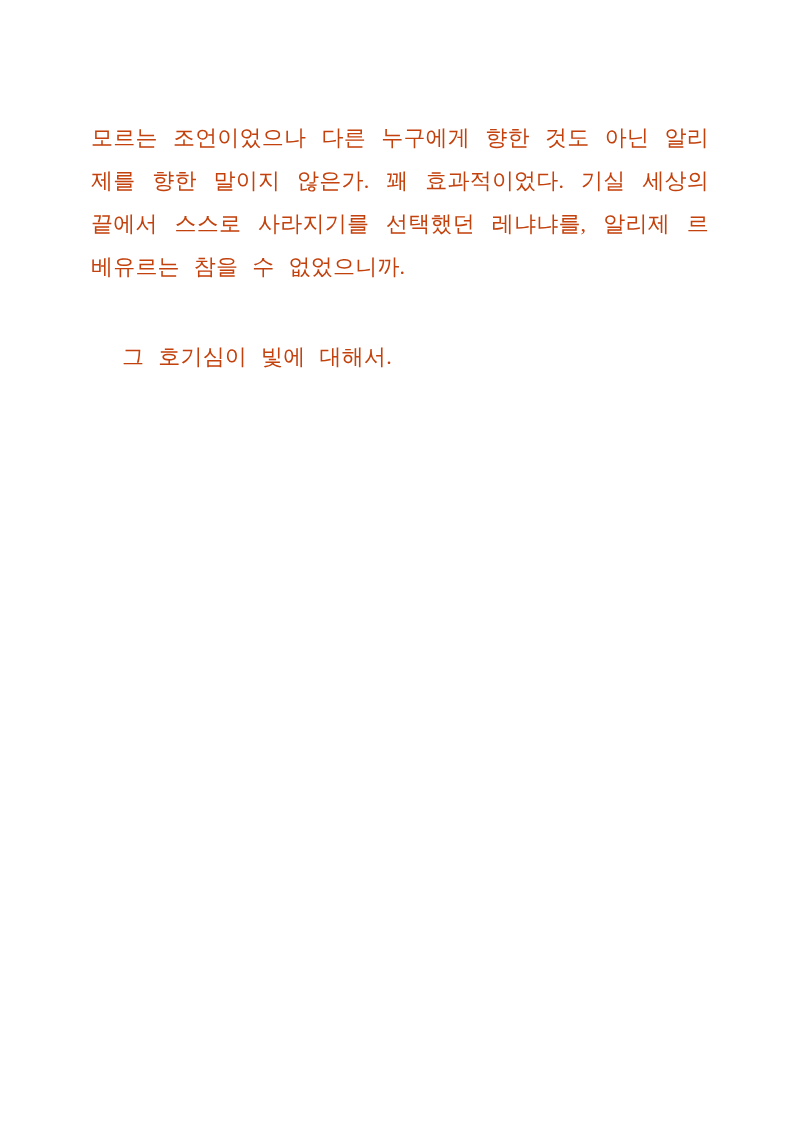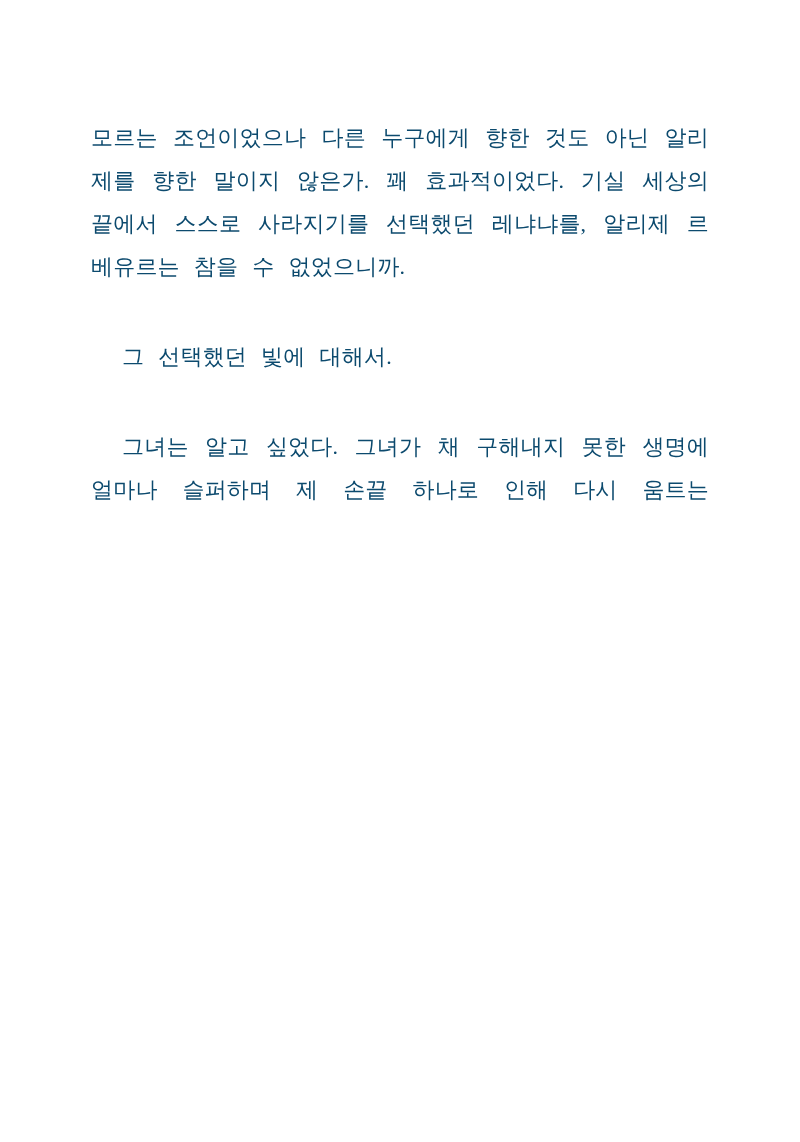--- a/index.html
+++ b/index.html
@@ -17,21 +17,21 @@
     width: 800px;
     height: 1142px;
     padding: 116px 91px 0 91px;
     background: #ffffff;
   }
   .para {
     margin: 0 0 47px 0;
     font-family: "Liberation Serif", "DejaVu Serif", serif;
     font-size: 22px;
     line-height: 43px;
-    color: #0c4a6e;
+    color: #c2410c;
     text-align: justify;
     text-indent: 31px;
     word-spacing: 0.38em;
     letter-spacing: 0.2px;
     word-break: normal;
   }
   .para.no-indent {
     text-indent: 0;
   }
   .para.cut {
@@ -40,17 +40,16 @@
   }
 </style>
 </head>
 <body>
 
 <div class="page">
   <p class="para no-indent">모르는 조언이었으나 다른 누구에게 향한 것도 아닌 알리제를 향한 말이지 않은가. 꽤 효과적이었다. 기실 세상의 끝에서 스스로 사라지기를 선택했던 레냐냐를, 알리제 르베유르는 참을 수 없었으니까.</p>
 
 
 
-  <p class="para">그 선택했던 빛에 대해서.</p>
+  <p class="para">그 호기심이 빛에 대해서.</p>
 
 
-  <p class="para cut">그녀는 알고 싶었다. 그녀가 채 구해내지 못한 생명에 얼마나 슬퍼하며 제 손끝 하나로 인해 다시 움트는</p>
 </div>
 
 </body></html>

